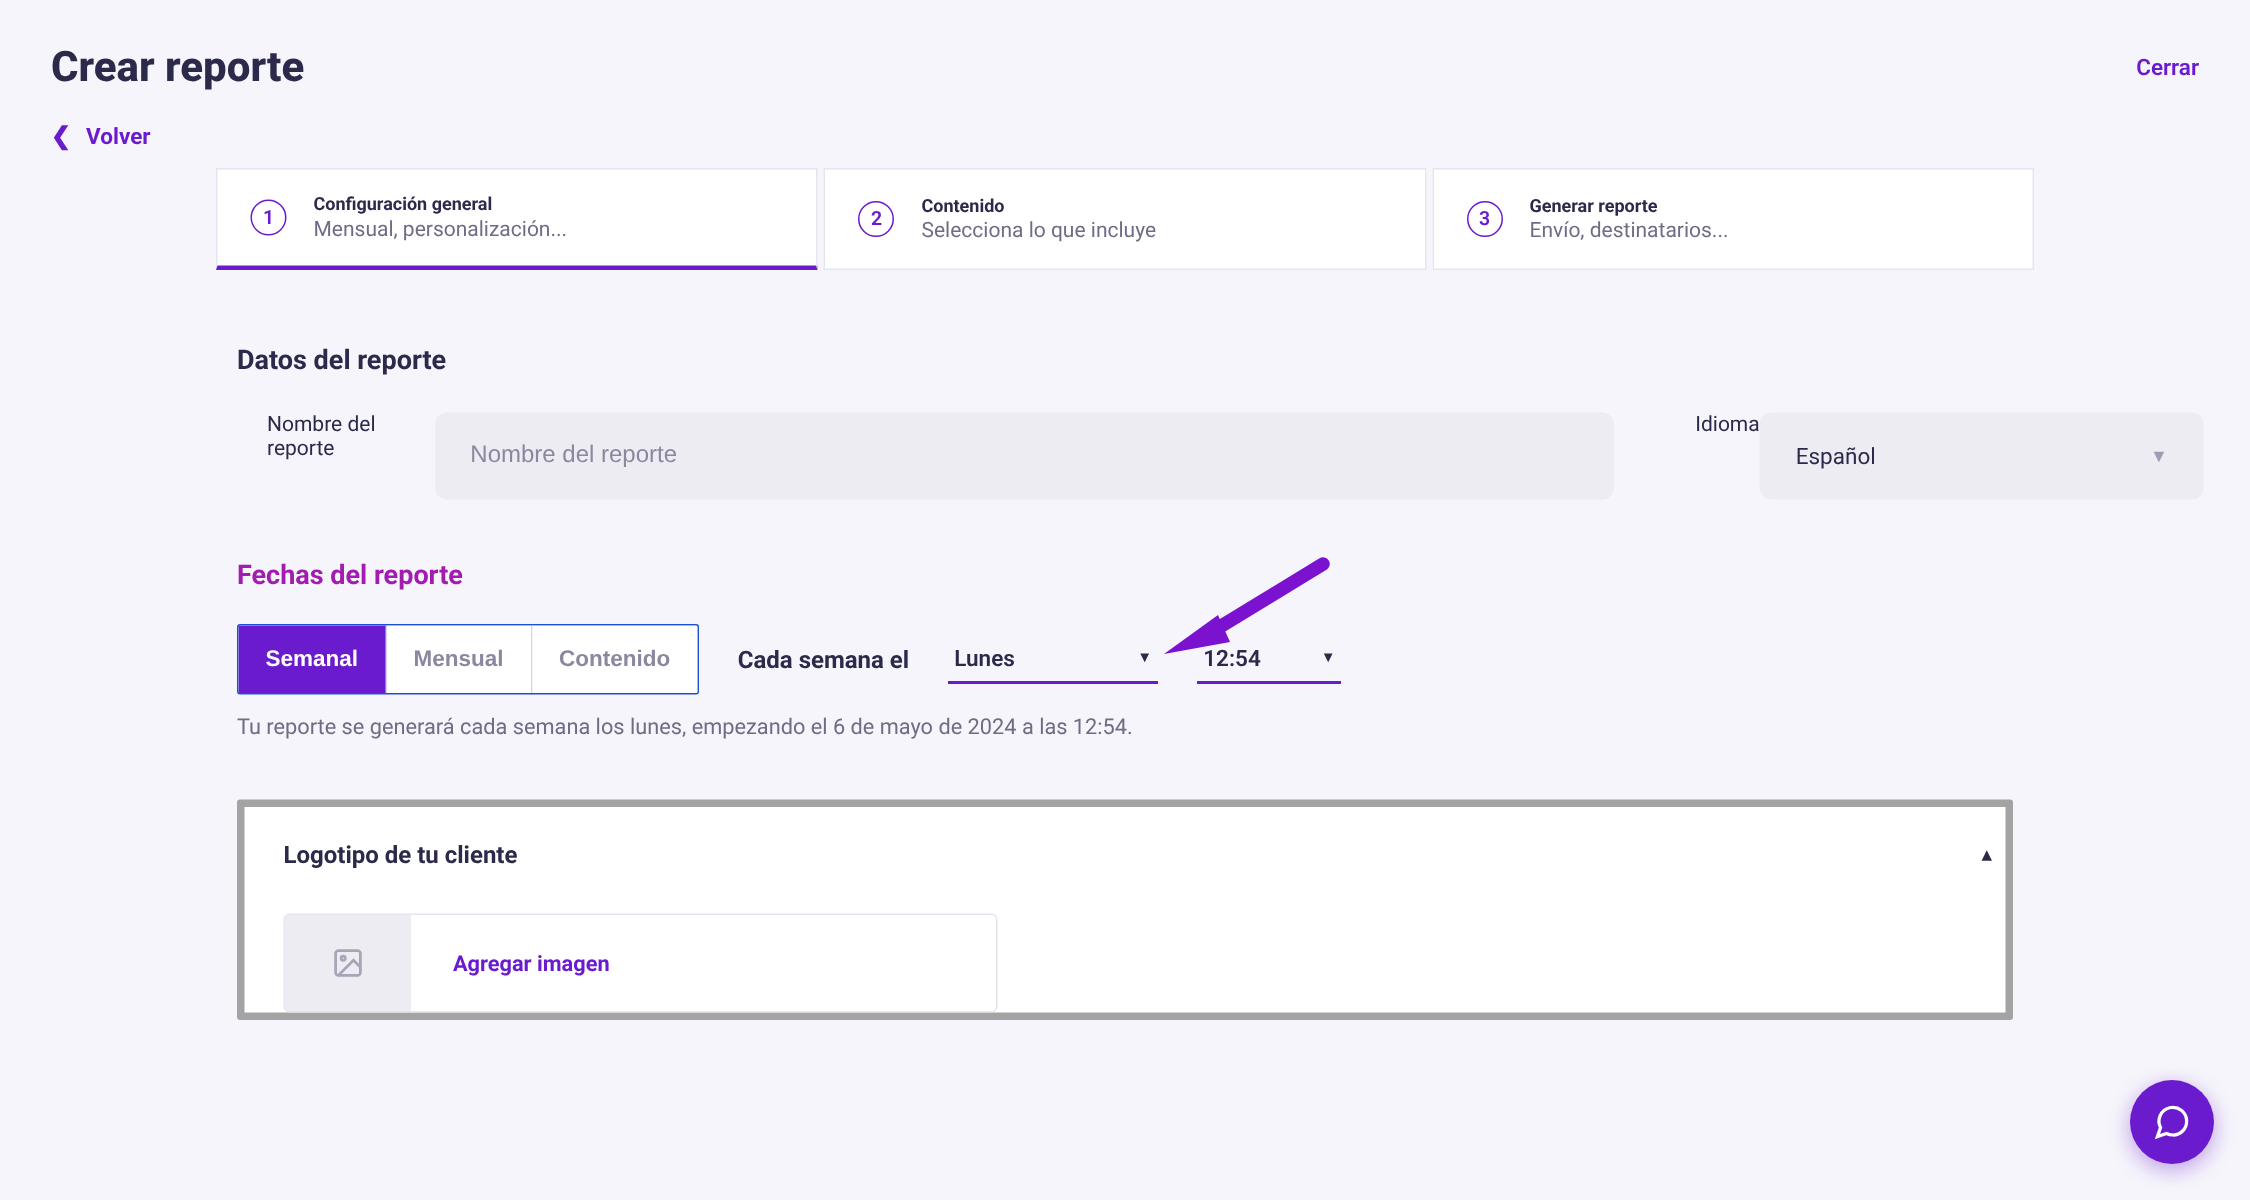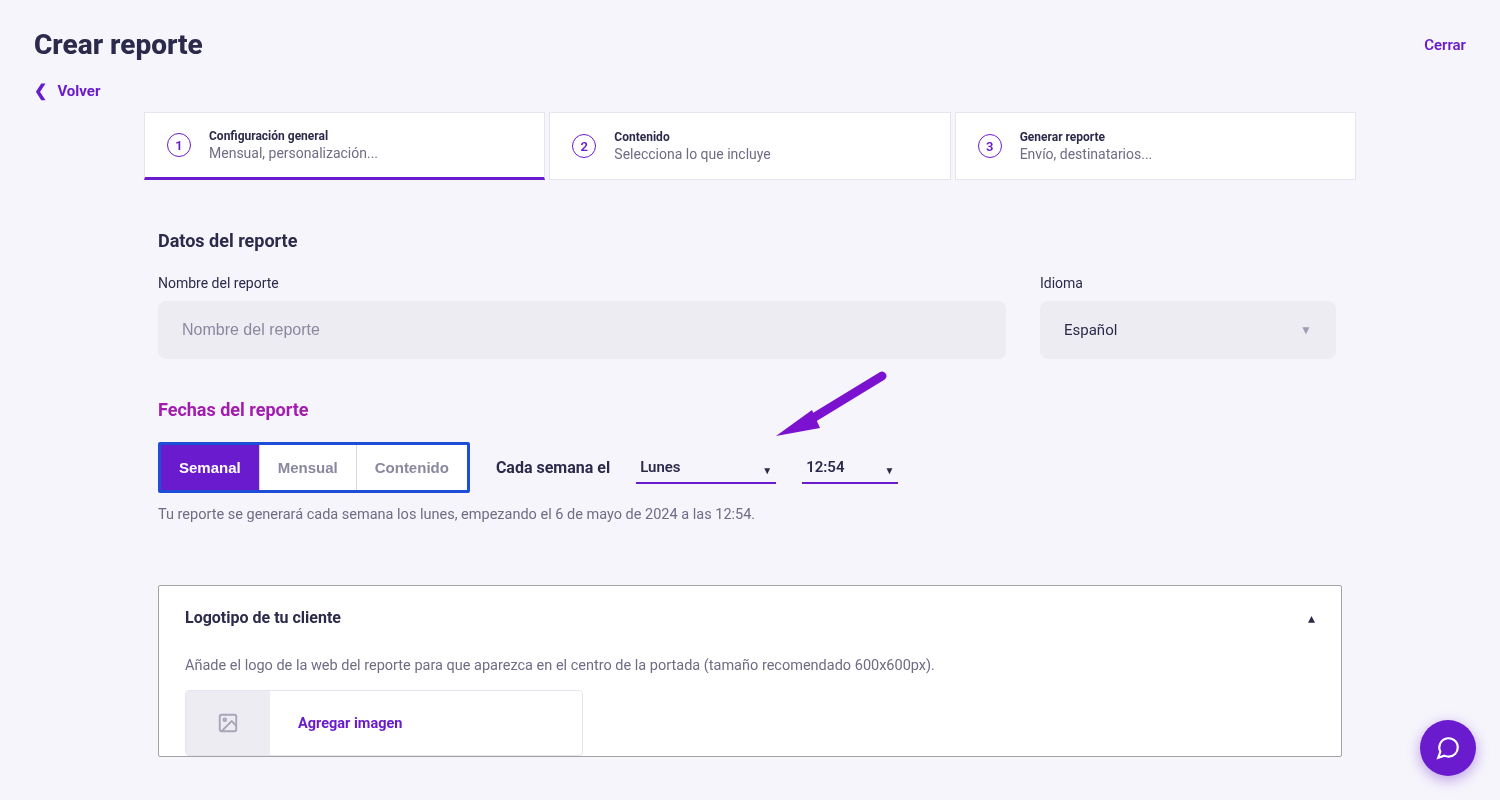--- a/index.html
+++ b/index.html
@@ -47,21 +47,21 @@
     margin-right: 18px;
     flex-shrink: 0;
   }
   .step-text .step-title { font-size: 12px; font-weight: 700; color: #2c2a4a; }
   .step-text .step-sub { font-size: 14px; color: #6f6c85; margin-top: 2px; }
 
   .content { margin: 50px 158px 0 158px; }
   .section-title { font-size: 18px; font-weight: 700; color: #2c2a4a; margin-bottom: 24px; }
 
   .row-fields { display: flex; gap: 34px; }
-  .field { display: flex; flex-direction: column; }
+  .field { display: flex; flex-direction: row; margin-left: 20px; }
   .field-label { font-size: 14px; color: #2c2a4a; margin-bottom: 10px; }
   .text-input {
     width: 848px;
     height: 58px;
     background: #edecf3;
     border: none; border-radius: 8px;
     padding: 0 24px;
     font-size: 16px; color: #2c2a4a;
   }
   .text-input::placeholder { color: #8a889e; }
@@ -74,62 +74,62 @@
     font-size: 15px; color: #2c2a4a;
     display: flex; align-items: center; justify-content: space-between;
     cursor: pointer;
     text-align: right;
   }
   .caret { color: #a09db3; font-size: 12px; }
 
   .subsection-title { font-size: 18px; font-weight: 700; color: #a21caf; margin: 40px 0 22px 0; }
 
   .freq-row { display: flex; align-items: center; gap: 26px; flex-wrap: wrap; }
-  .toggle-group { display: flex; border: 3px solid #1d4ed8; border-radius: 2px; overflow: hidden; }
+  .toggle-group { display: flex; border: 1px solid #1d4ed8; border-radius: 2px; overflow: hidden; }
   .toggle-btn {
     padding: 14px 18px;
     font-size: 15px; font-weight: 700;
     background: #fff; color: #8a889e;
     border: none; cursor: pointer;
     border-right: 1px solid #d6d4e3;
   }
   .toggle-btn:last-child { border-right: none; }
   .toggle-btn.active { background: #6a1bce; color: #fff; }
 
   .freq-label { font-size: 16px; font-weight: 700; color: #2c2a4a; }
   .inline-select {
-    display: flex; align-items: flex-end; justify-content: space-between;
+    display: flex; align-items: center; justify-content: space-between;
     min-width: 140px;
     border-bottom: 2px solid #6a1bce;
     padding: 6px 4px;
     cursor: pointer;
     font-size: 15px; color: #2c2a4a; font-weight: 600;
   }
   .inline-select.sm { min-width: 88px; gap: 40px; }
   .dropdown-caret { font-size: 10px; color: #2c2a4a; }
 
   .helper-text { font-size: 14.5px; color: #6f6c85; margin-top: 13px; }
 
   .panel {
-    border: 1px solid #a3a3a3;
+    border: 5px solid #a3a3a3;
     background: #fff;
     border-radius: 2px;
-    margin-top: 62px;
-    padding: 22px 26px 0 26px;
+    margin-top: 40px;
+    padding: 22px 9px 0 26px;
   }
   .panel-header { display: flex; justify-content: space-between; align-items: center; cursor: pointer; }
   .panel-title { font-size: 16px; font-weight: 700; color: #2c2a4a; }
   .panel-chev { font-size: 14px; color: #2c2a4a; }
   .panel-body { margin-top: 30px; }
   .panel-desc { font-size: 14.5px; color: #6f6c85; margin-bottom: 16px; }
   .image-card {
     display: flex; align-items: center; gap: 28px;
     border: 1px solid #e6e4ef; border-radius: 4px;
     padding: 0 18px 0 0;
-    width: 398px;
+    width: 476px;
   }
   .image-placeholder {
     width: 84px; height: 64px;
     background: #edecf3;
     display: flex; align-items:center; justify-content:center;
     color: #a7a5b8;
   }
   .add-image-link { color: #6a1bce; font-weight: 700; font-size: 14.5px; cursor: pointer; }
 
   .arrow {
@@ -225,21 +225,20 @@
   </div>
 
   <div class="helper-text">Tu reporte se generará cada semana los lunes, empezando el 6 de mayo de 2024 a las 12:54.</div>
 
   <div class="panel">
     <div class="panel-header">
       <div class="panel-title">Logotipo de tu cliente</div>
       <div class="panel-chev">▴</div>
     </div>
     <div class="panel-body">
-      <div class="panel-desc">Añade el logo de la web del reporte para que aparezca en el centro de la portada (tamaño recomendado 600x600px).</div>
       <div class="image-card">
         <div class="image-placeholder">
           <svg width="22" height="22" viewBox="0 0 24 24" fill="none" stroke="currentColor" stroke-width="2">
             <rect x="3" y="3" width="18" height="18" rx="2"></rect>
             <circle cx="8.5" cy="8.5" r="1.5"></circle>
             <path d="M21 15l-5-5L5 21"></path>
           </svg>
         </div>
         <div class="add-image-link">Agregar imagen</div>
       </div>

